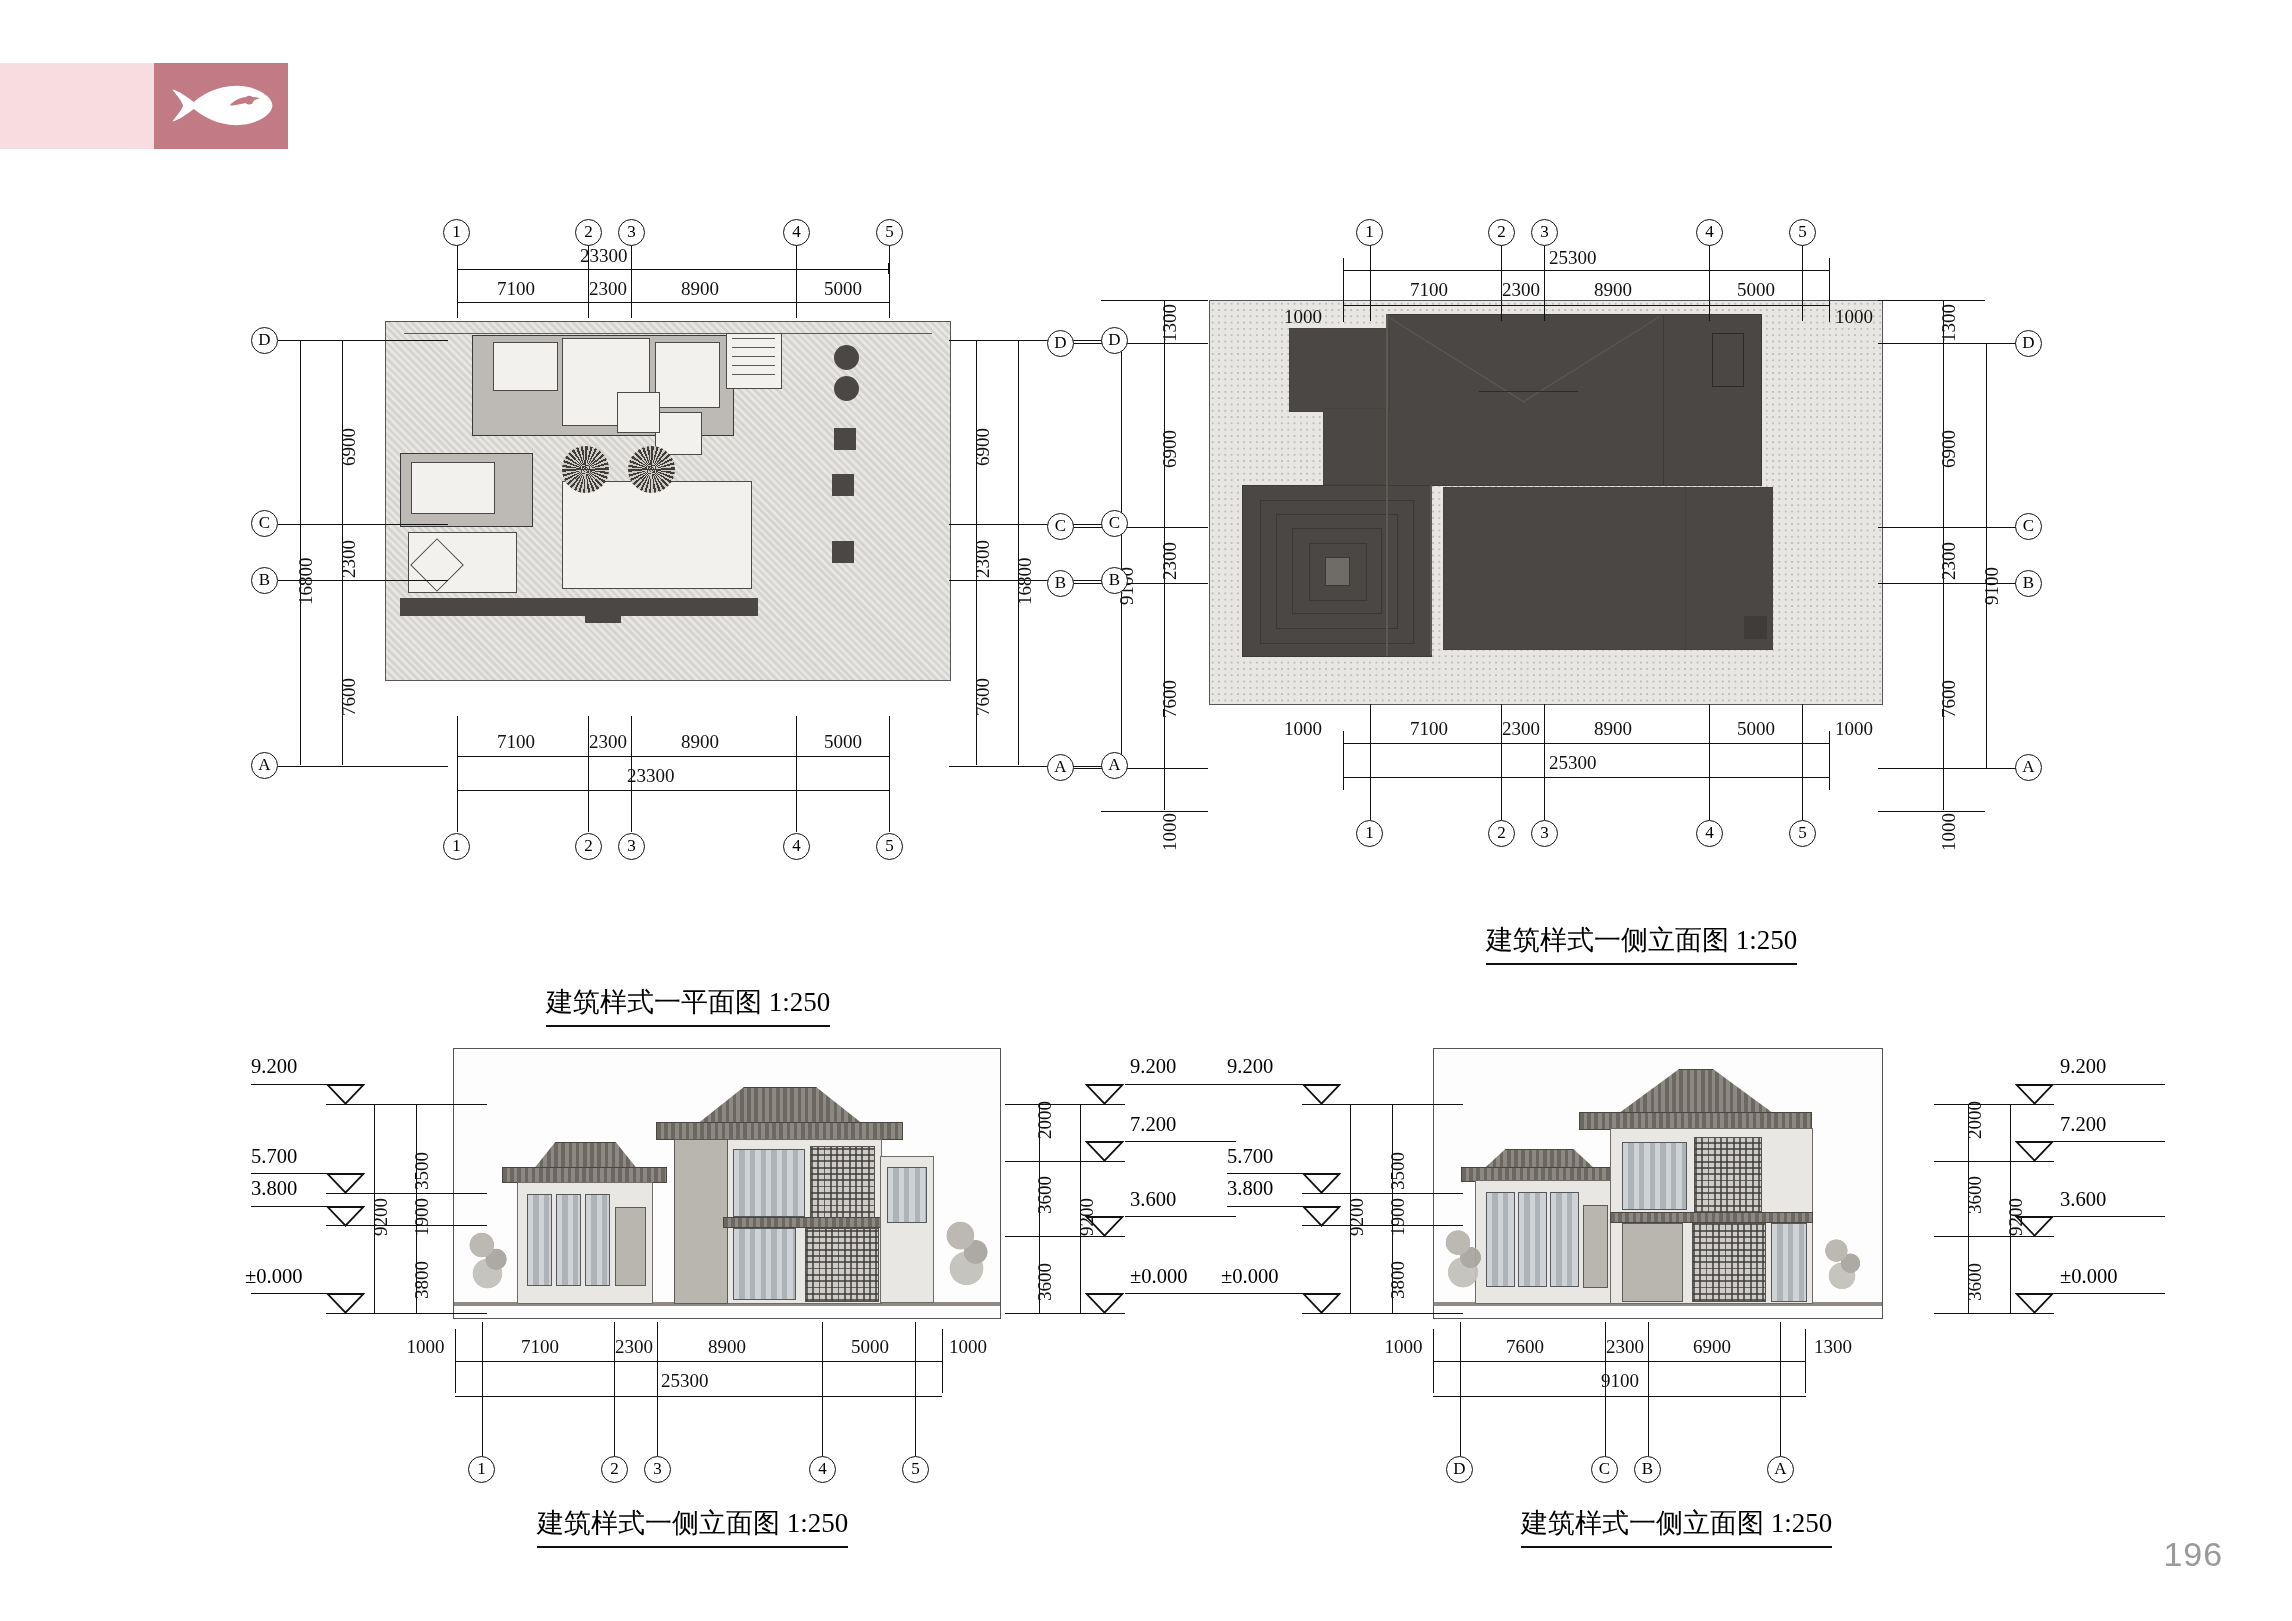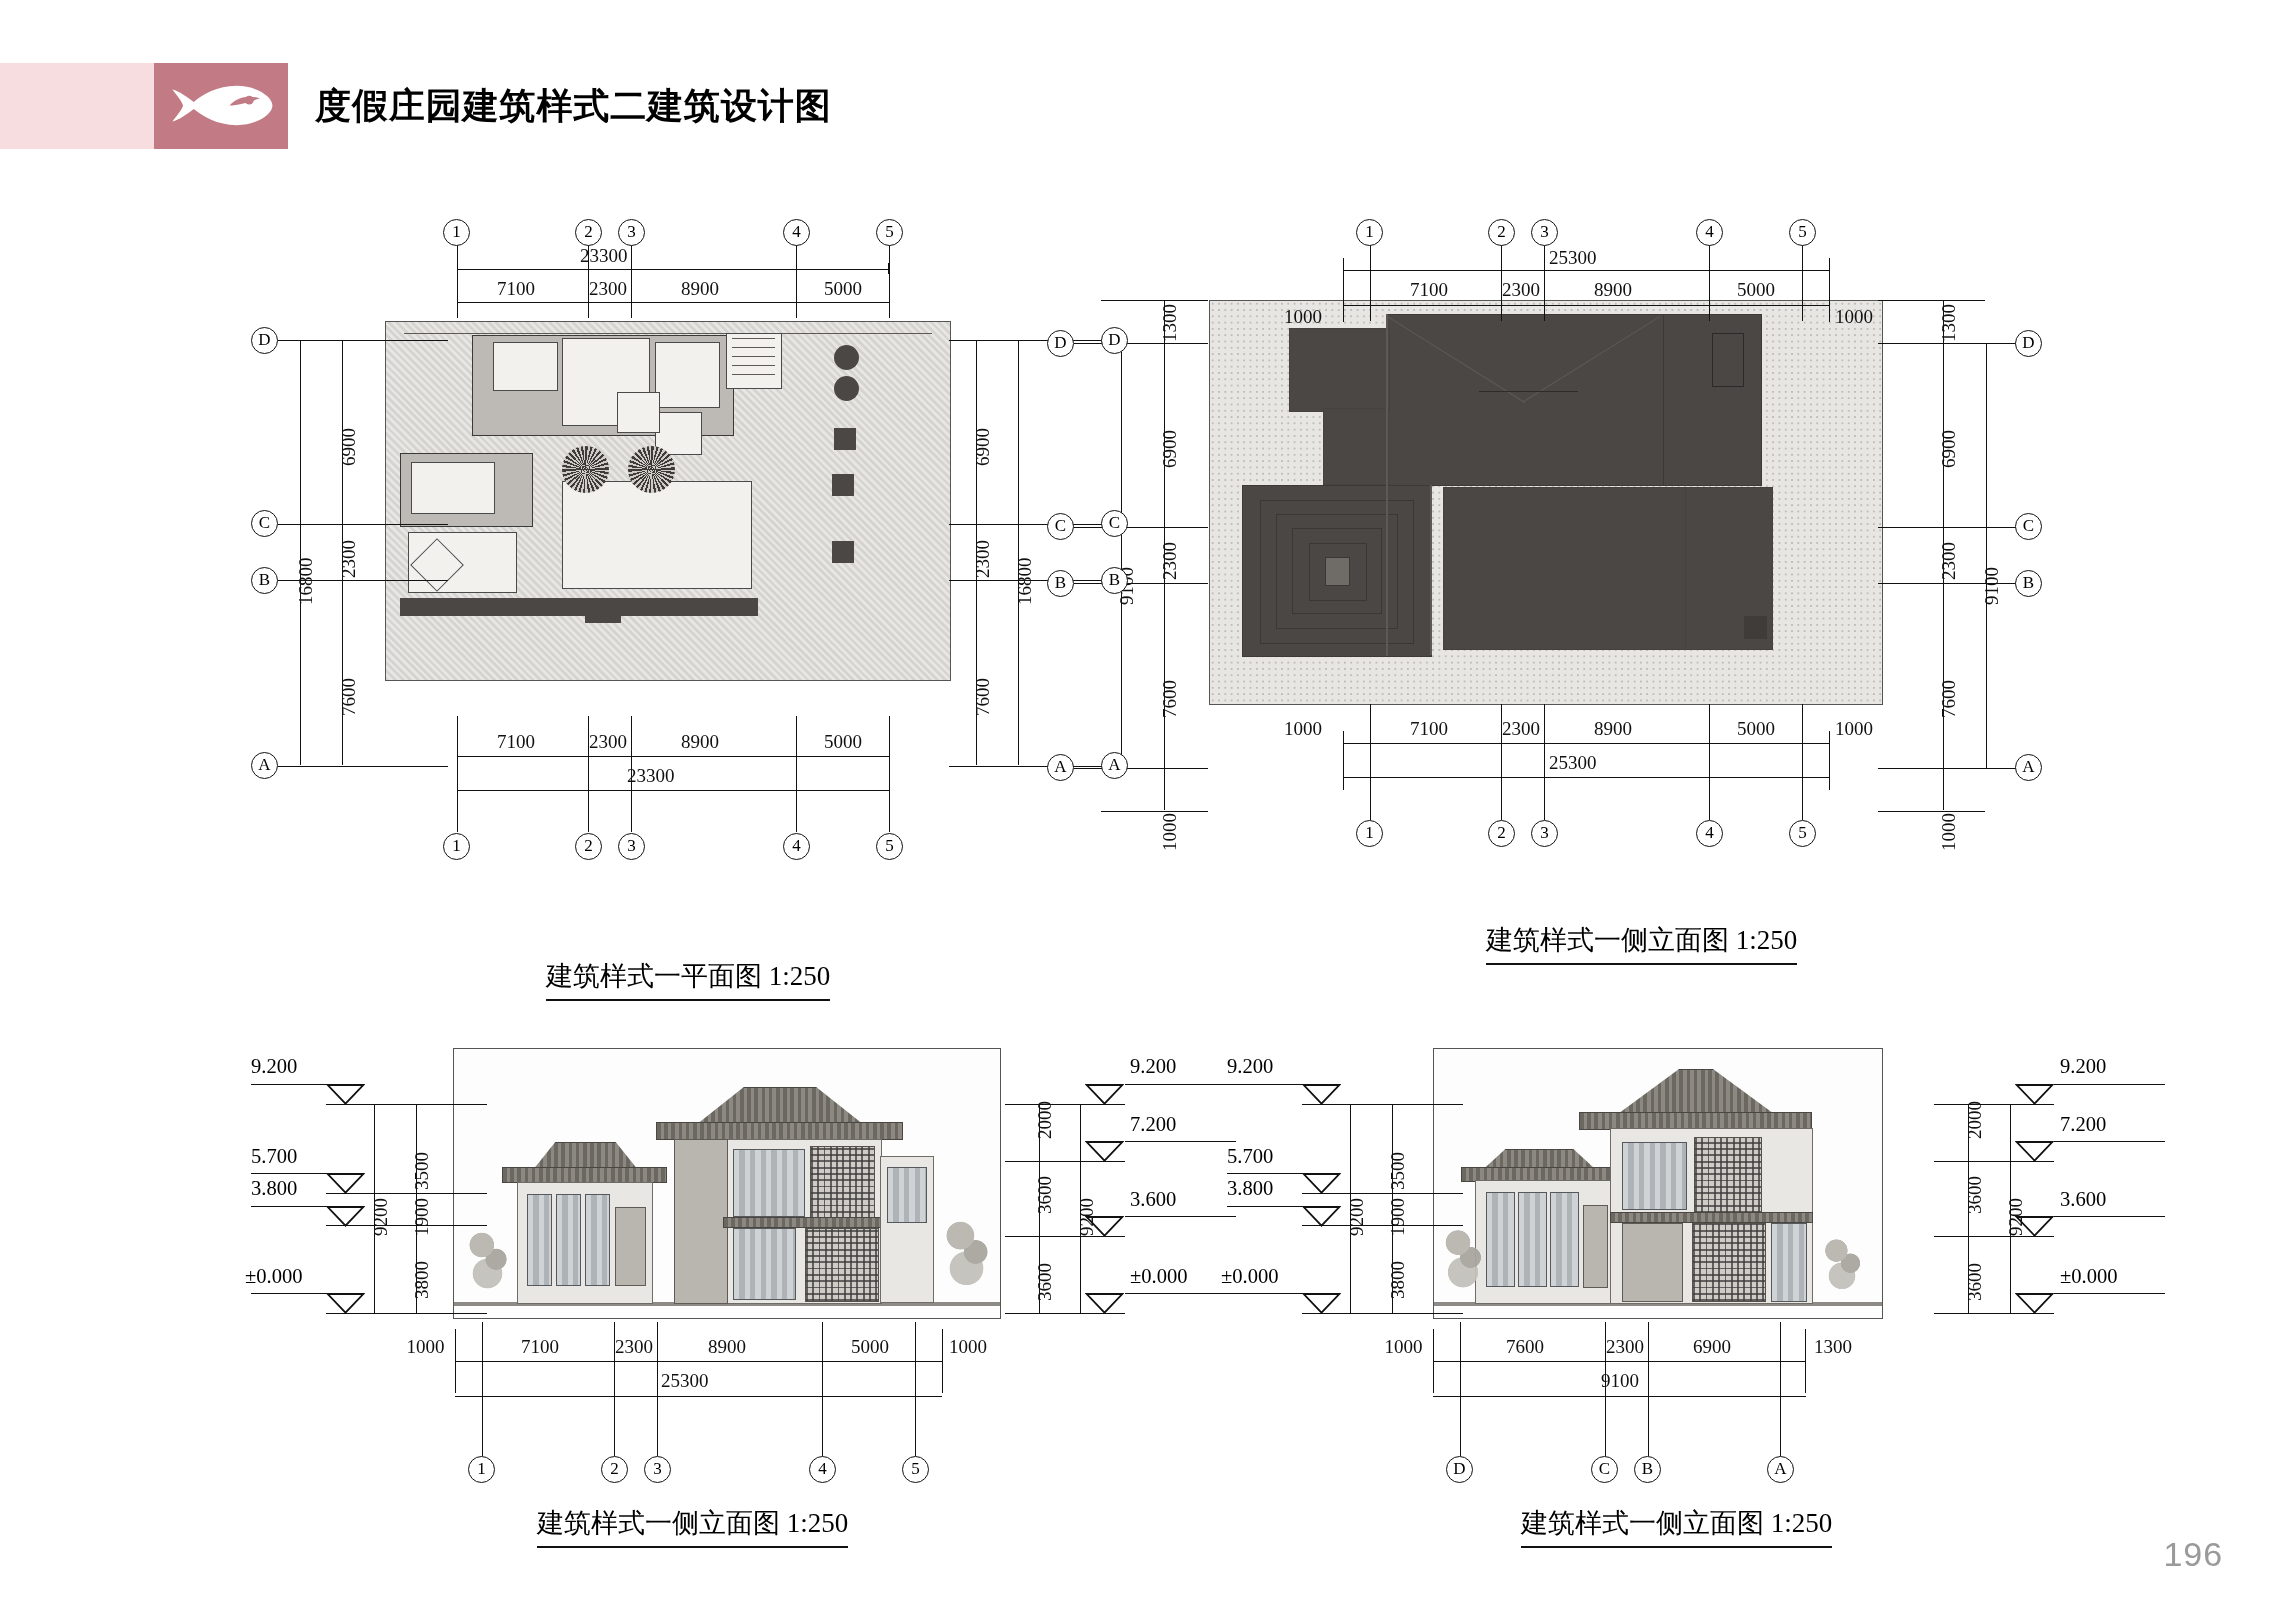--- a/index.html
+++ b/index.html
@@ -107,21 +107,20 @@
   <div id="logo-tile">
     <svg width="109" height="61" viewBox="0 0 122 68">
       <path d="M78 12 C100 12 118 24 118 34 C118 44 100 56 78 56
                C56 56 40 46 30 38 C22 44 14 50 6 52
                C12 44 16 40 18 34 C16 28 12 24 6 16
                C14 18 22 24 30 30 C40 22 56 12 78 12 Z" fill="#ffffff"></path>
       <ellipse cx="92" cy="28" rx="5" ry="5" fill="#c27a84"></ellipse>
       <path d="M70 34 C78 24 92 22 104 26 C92 30 80 34 70 34 Z" fill="#c27a84"></path>
     </svg>
   </div>
-  <div id="page-title">度假庄园建筑样式二建筑设计图</div>
 </div>
 
 <div class="fig" style="left:385px;top:206px;width:690px;height:770px;">
 
   <div class="gcircle" style="left:58px;top:12.5px;">1</div>
   <div class="gcircle" style="left:190px;top:12.5px;">2</div>
   <div class="gcircle" style="left:233px;top:12.5px;">3</div>
   <div class="gcircle" style="left:398px;top:12.5px;">4</div>
   <div class="gcircle" style="left:491px;top:12.5px;">5</div>
 
@@ -229,21 +228,21 @@
   <div class="gline-v" style="left:246px;top:510px;height:116px;"></div>
   <div class="gline-v" style="left:411px;top:510px;height:116px;"></div>
   <div class="gline-v" style="left:504px;top:510px;height:116px;"></div>
 
   <div class="gcircle" style="left:58px;top:627px;">1</div>
   <div class="gcircle" style="left:190px;top:627px;">2</div>
   <div class="gcircle" style="left:233px;top:627px;">3</div>
   <div class="gcircle" style="left:398px;top:627px;">4</div>
   <div class="gcircle" style="left:491px;top:627px;">5</div>
 
-  <div class="caption" style="left:161px;top:752px;">建筑样式一平面图 1:250</div>
+  <div class="caption" style="left:161px;top:778px;">建筑样式一平面图 1:250</div>
 </div>
 
 <div class="fig" style="left:1325px;top:206px;width:699px;height:761px;">
 
   <div class="gcircle" style="left:31px;top:12.5px;">1</div>
   <div class="gcircle" style="left:163px;top:12.5px;">2</div>
   <div class="gcircle" style="left:206px;top:12.5px;">3</div>
   <div class="gcircle" style="left:371px;top:12.5px;">4</div>
   <div class="gcircle" style="left:464px;top:12.5px;">5</div>
 

